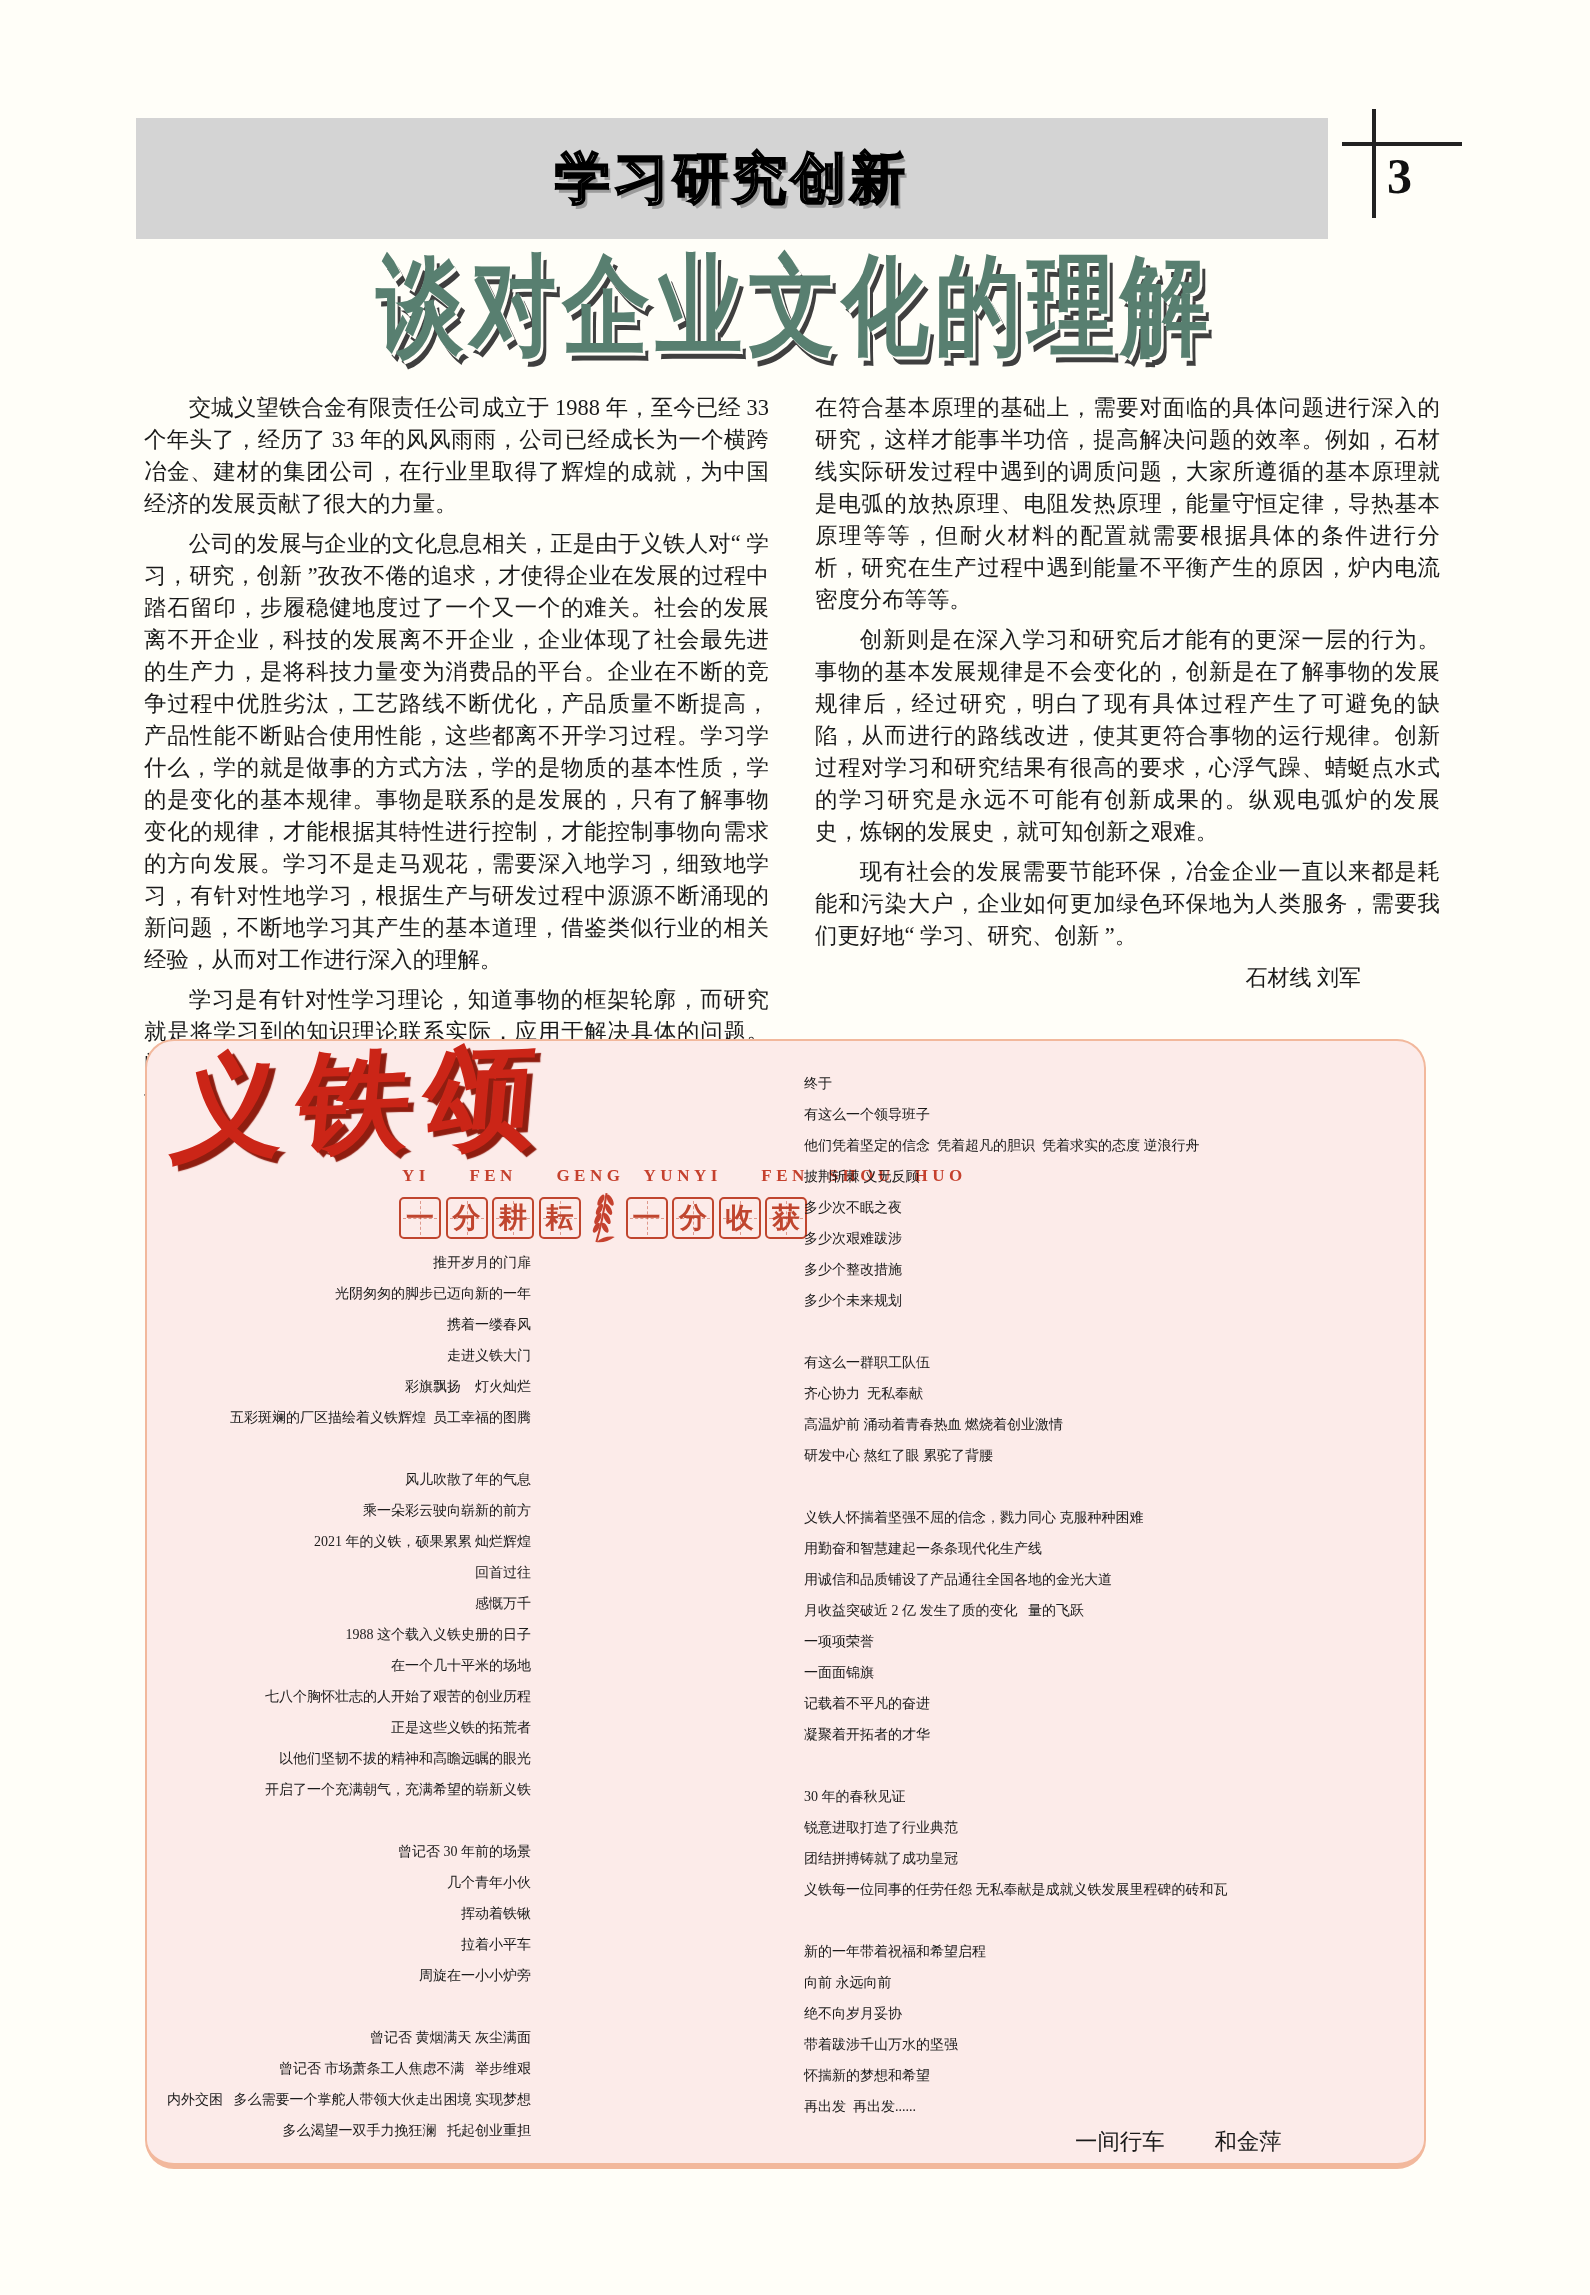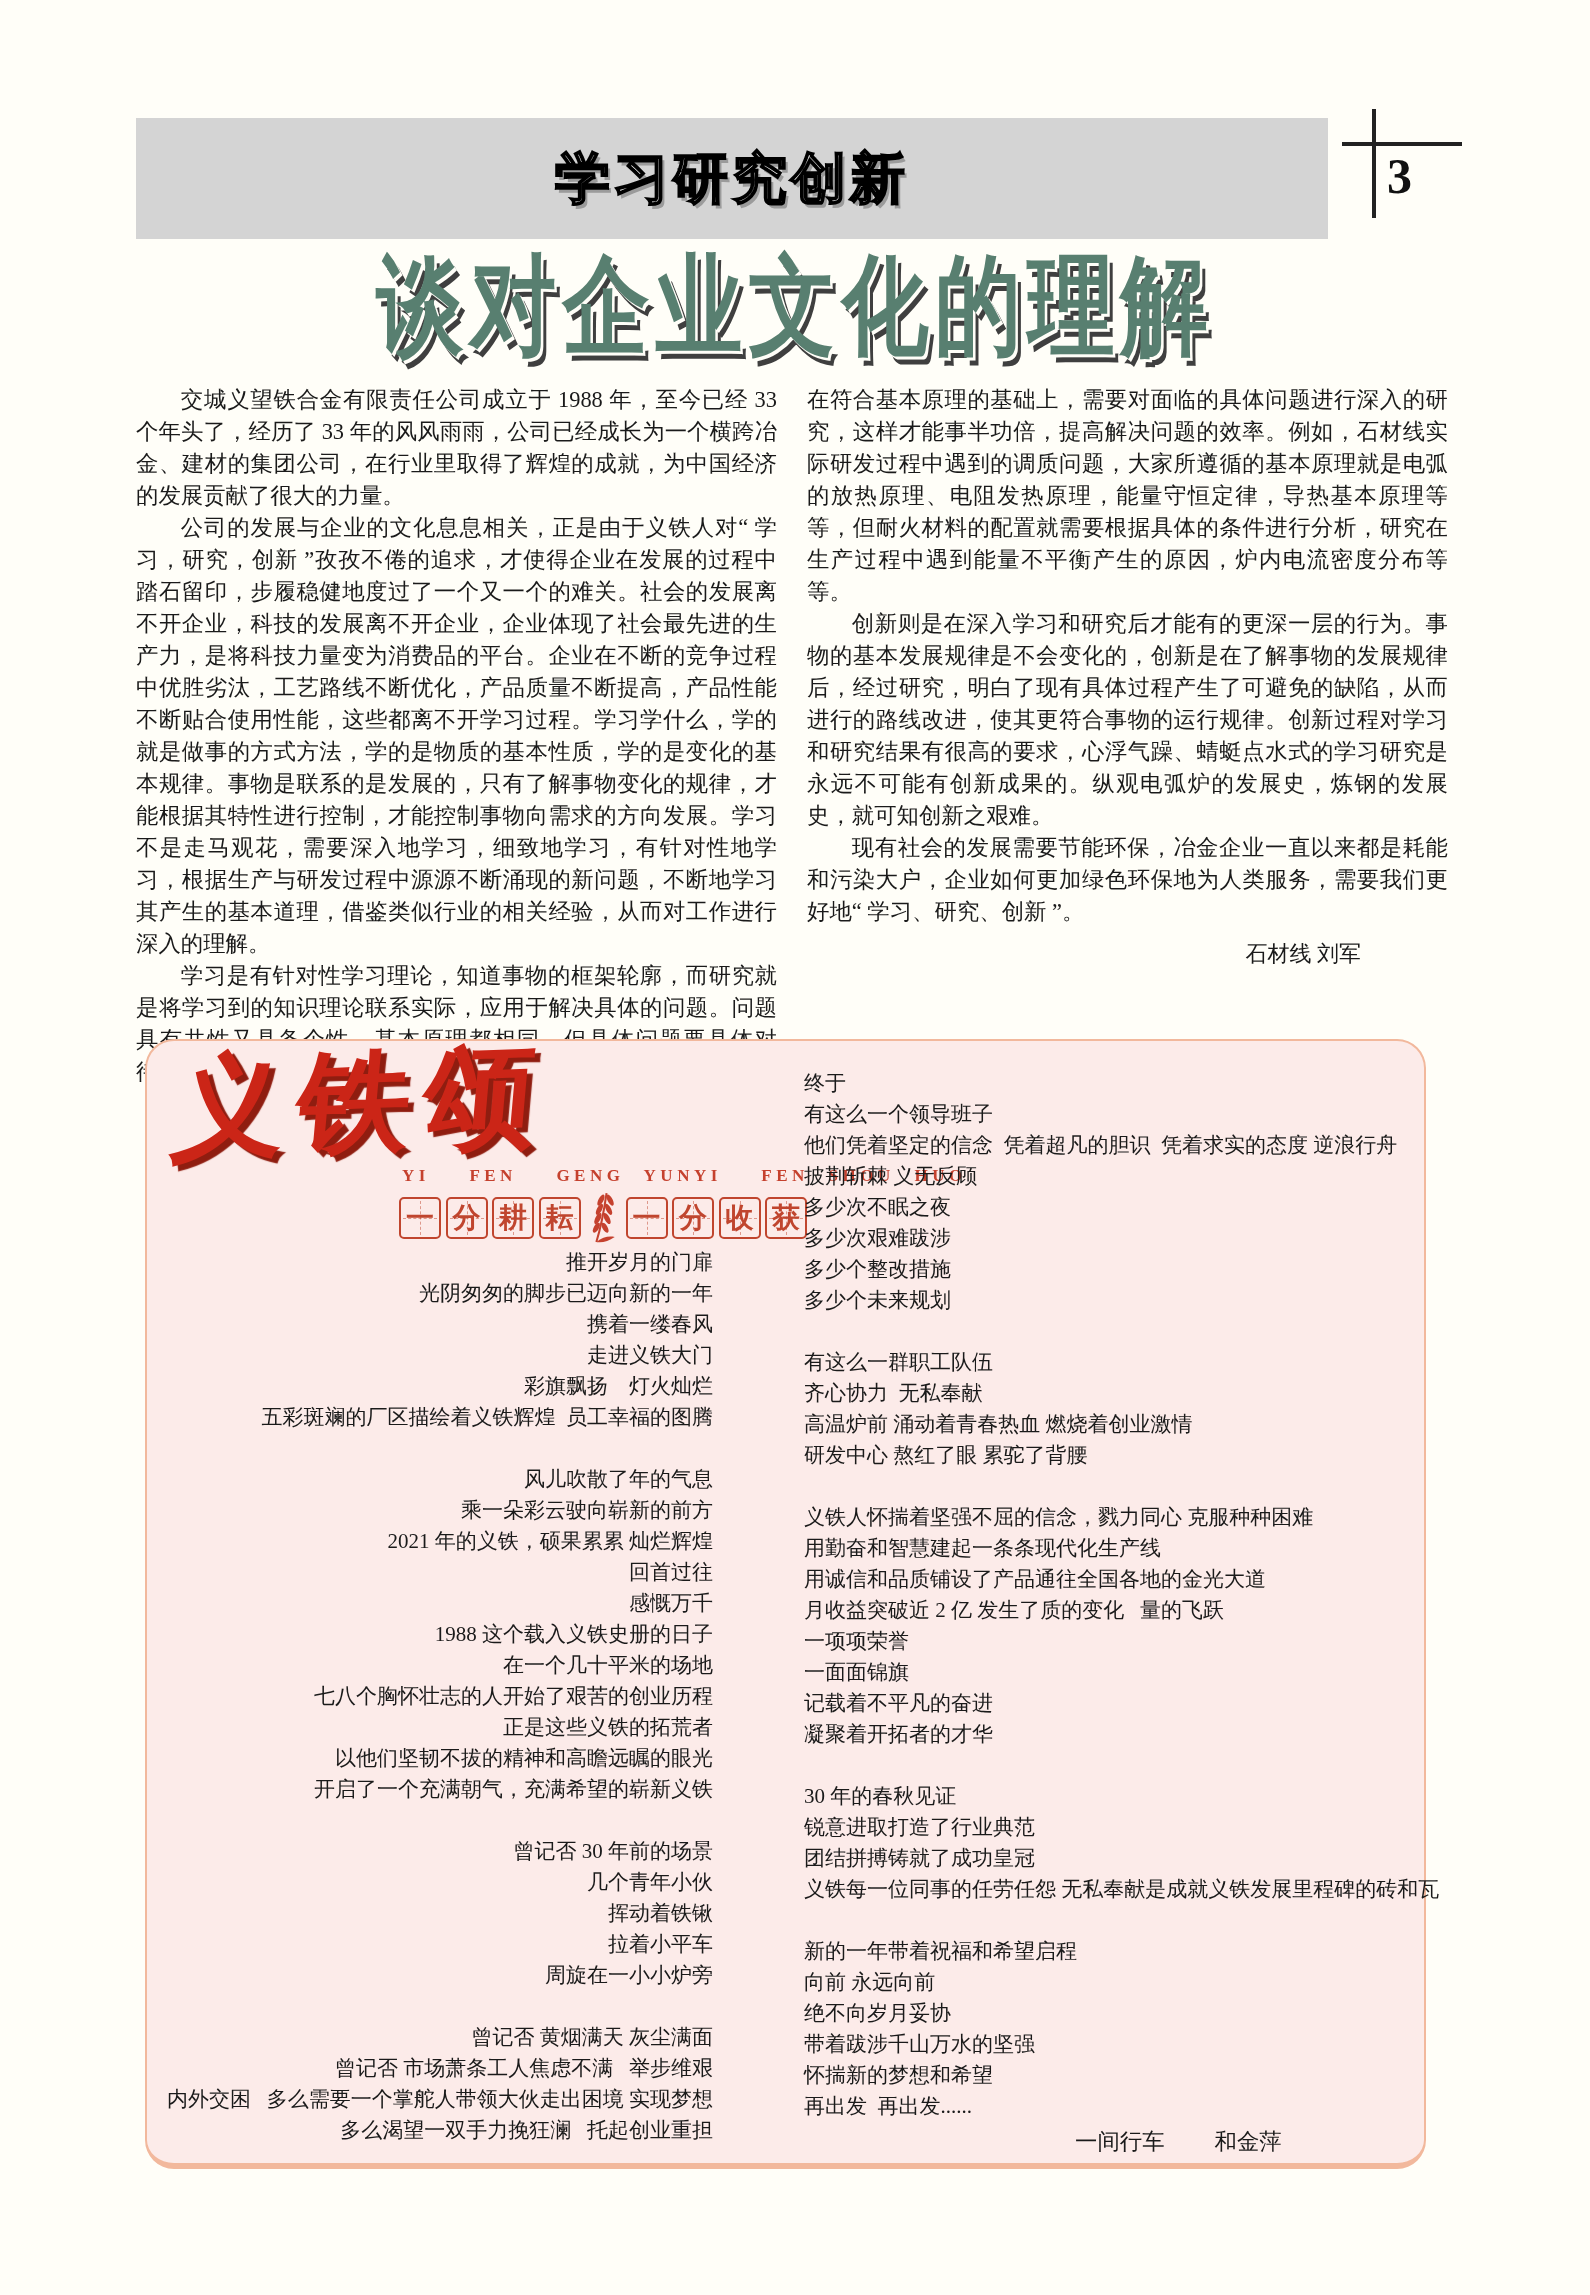--- a/index.html
+++ b/index.html
@@ -50,21 +50,21 @@
   }
 
   
   .col{
     position:absolute;top:384px;width:641px;
     font-size:22.4px;line-height:32px;
     text-align:justify;
   }
   .col-left{left:136px;}
   .col-right{left:807px;}
-  .para{margin:0;padding:0;}
+  .para{margin:8px;padding:0;}
   .indent{text-indent:2em;}
   .article-byline{
     margin-top:10px;text-align:right;padding-right:87px;
     font-size:22px;
   }
 
   
   .poem-box{
     position:absolute;left:145px;top:1039px;width:1281px;height:1130px;
     box-sizing:border-box;
@@ -98,21 +98,21 @@
   .stamp{
     position:relative;width:42px;height:42px;box-sizing:border-box;
     border:2px solid #c0452e;border-radius:5px;
     color:#c0452e;font-size:28px;font-weight:bold;
     display:flex;align-items:center;justify-content:center;
   }
   .stamp::before{content:"";position:absolute;left:50%;top:2px;bottom:2px;border-left:1px dashed rgba(192,69,46,.5);}
   .stamp::after{content:"";position:absolute;top:50%;left:2px;right:2px;border-top:1px dashed rgba(192,69,46,.5);}
   .wheat{width:33px;height:51px;margin:0 1.5px;flex:none;}
 
-  .poem-col{position:absolute;font-size:21px;line-height:31px;}
+  .poem-col{position:absolute;font-size:14px;line-height:31px;}
   .poem-left{left:20px;top:206px;text-align:right;}
   .poem-right{left:657px;top:27px;}
   .poem-line{white-space:pre;min-height:31px;}
   .poem-byline{
     position:absolute;left:928px;top:1085px;
     font-size:22.4px;display:flex;gap:50px;white-space:pre;
   }
 </style>
 </head>
 <body>

